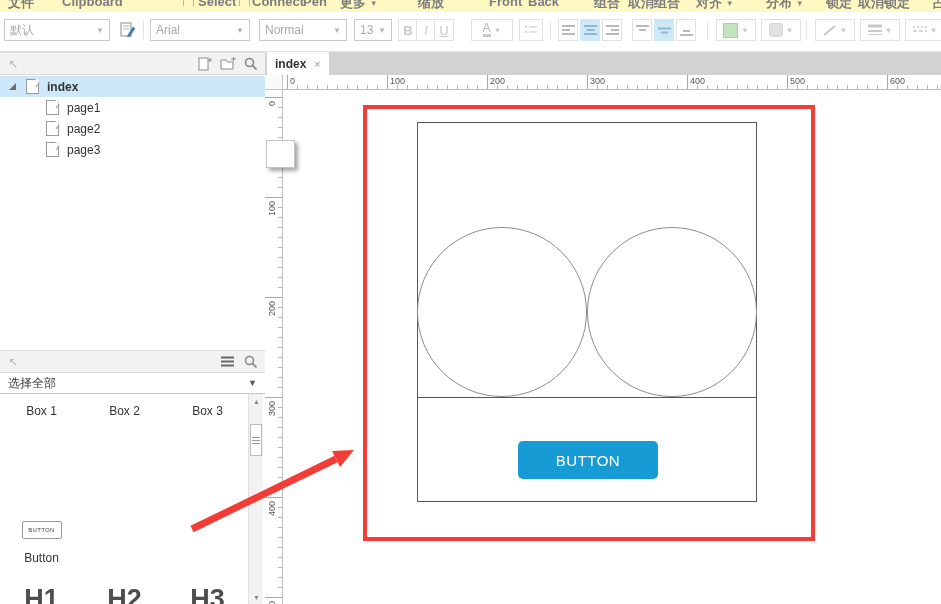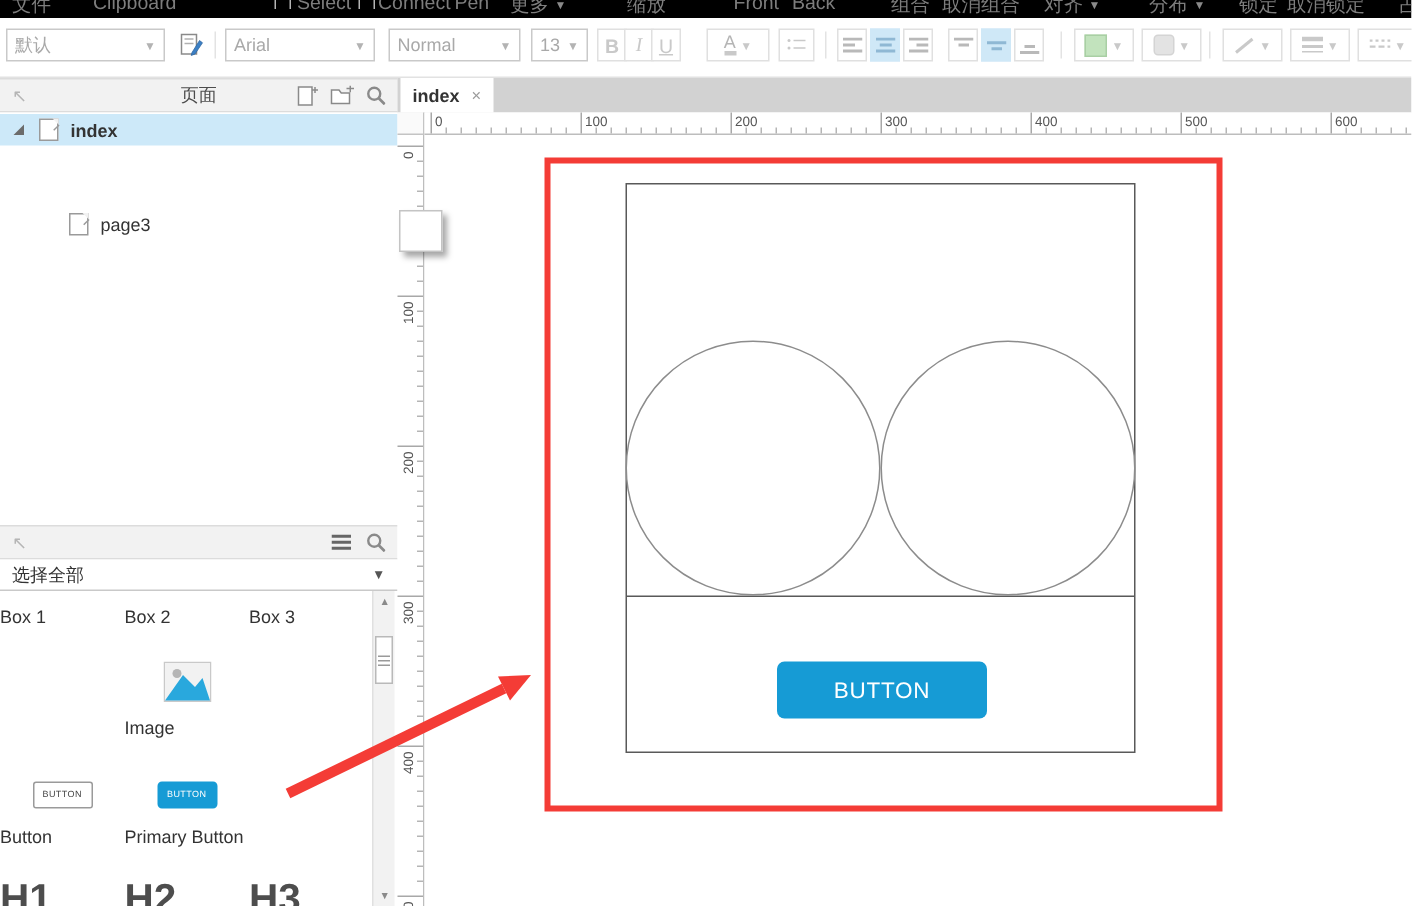--- a/index.html
+++ b/index.html
@@ -2,21 +2,21 @@
 <html><head>
 <meta charset="utf-8">
 <style>
   html,body{margin:0;padding:0;}
   body{
     width:941px;height:604px;position:relative;overflow:hidden;
     background:#fff;font-family:"Liberation Sans","DejaVu Sans",sans-serif;
     -webkit-font-smoothing:antialiased;
   }
   
-  .menubar{position:absolute;left:0;top:0;width:100%;height:12px;overflow:hidden;background:#000000;}
+  .menubar{position:absolute;left:0;top:0;width:100%;height:12px;overflow:hidden;background:#fef9c3;font-weight:bold;}
   .menubar .mi{position:absolute;top:-6px;font-size:13px;color:#7d7d7d;white-space:nowrap;}
   .menubar .caret{font-size:8px;color:#8a8a8a;vertical-align:1px;}
   .menubar .sq{position:absolute;top:-2px;width:9px;height:7px;border:1px solid #b5b5b5;border-bottom:none;}
   
   .toolbar{position:absolute;left:0;top:12px;width:100%;height:39px;background:#fff;border-bottom:1px solid #e2e2e2;}
   .combo{position:absolute;top:7px;height:22px;box-sizing:border-box;border:1px solid #c9c9c9;background:#fff;
          display:flex;align-items:center;padding:0 5px;font-size:12px;color:#a9a9a9;}
   .combo .arr{margin-left:auto;color:#b3b3b3;font-size:8px;padding-left:4px;}
   .tbtn{position:absolute;top:7px;width:20px;height:22px;box-sizing:border-box;border:1px solid #e0e0e0;
         display:flex;align-items:center;justify-content:center;color:#c9c9c9;font-size:13px;background:#fff;}
@@ -39,21 +39,21 @@
   .trow.sel{background:#cde9f9;font-weight:bold;}
   .tri-exp{width:0;height:0;border-left:7px solid transparent;border-bottom:7px solid #6b6b6b;margin-left:9px;}
   .pageico{width:11px;height:13px;background:#fff;border:1px solid #9a9a9a;position:relative;}
   .pageico:before{content:"";position:absolute;right:-1px;top:-1px;border-left:4px solid transparent;border-top:4px solid #f2f2f2;}
   .pageico:after{content:"";position:absolute;right:-1px;top:3px;width:5px;height:1px;background:#9a9a9a;transform:rotate(-45deg);transform-origin:right top;}
   
   .libfilter{position:absolute;left:0;top:373px;width:265px;height:21px;background:#fff;box-sizing:border-box;
              border-bottom:1px solid #c9c9c9;display:flex;align-items:center;font-size:12px;color:#333;padding:0 8px;}
   .libfilter .arr{margin-left:auto;color:#555;font-size:9px;}
   .libarea{position:absolute;left:0;top:394px;width:248px;height:210px;background:#fff;overflow:hidden;}
-  .libcell{position:absolute;width:83px;font-size:12px;color:#333;}
+  .libcell{position:absolute;width:83px;text-align:center;font-size:12px;color:#333;}
   .ellipse-ic{width:28px;height:28px;border:1px solid #8f8f8f;border-radius:50%;margin:0 auto;}
   .ph-box{width:34px;height:24px;margin:0 auto;}
   .btn-ic{width:38px;height:16px;margin:0 auto;border:1px solid #9a9a9a;border-radius:2px;
           font-size:6px;color:#444;display:flex;align-items:center;justify-content:center;letter-spacing:.3px;}
   .btn-ic.primary{background:#169bd5;border-color:#169bd5;color:#fff;border-radius:3px;}
   .btn-link{font-size:7px;color:#169bd5;font-weight:bold;letter-spacing:.3px;}
   .hlib{font-size:27px;font-weight:bold;color:#4d4d4d;}
   
   .vscroll{position:absolute;left:248px;top:394px;width:15px;height:210px;background:#f2f2f2;border-left:1px solid #e0e0e0;box-sizing:border-box;}
   .vs-arrow{position:absolute;left:0;width:15px;height:14px;display:flex;align-items:center;justify-content:center;color:#8a8a8a;font-size:7px;}
@@ -224,21 +224,20 @@
   <div class="dcombo" style="left:905px">
     <svg class="ic" width="14" height="12" viewBox="0 0 14 12">
       <line x1="0" y1="3" x2="14" y2="3" stroke="#c9c9c9" stroke-width="1.5" stroke-dasharray="2,2"></line>
       <line x1="0" y1="7" x2="14" y2="7" stroke="#c9c9c9" stroke-width="1.5" stroke-dasharray="4,2"></line>
     </svg>
     <span class="arr">▼</span>
   </div>
 </div>
 
 <div class="panel-header" style="top:52px">
-  <span class="title">页面</span>
   <span class="ph-ic" style="margin-left:8px;color:#b5b5b5;font-size:12px">↖</span>
   <span class="ph-ic" style="margin-left:auto">
     <svg class="ic" width="15" height="14" viewBox="0 0 15 14">
         <rect x="2" y="1" width="9" height="12" fill="#fff" stroke="#8a8a8a"></rect>
         <line x1="11" y1="3" x2="15" y2="3" stroke="#8a8a8a"></line>
         <line x1="13" y1="1" x2="13" y2="5" stroke="#8a8a8a"></line>
       </svg>
   </span>
   <span class="ph-ic" style="margin-left:8px">
     <svg class="ic" width="16" height="13" viewBox="0 0 16 13">
@@ -254,20 +253,28 @@
       </svg>
   </span>
 </div>
 
 <div class="tree">
   <div class="trow sel" style="top:1px">
     <span class="tri-exp"></span>
     <span class="pageico" style="margin-left:10px"></span>
     <span style="margin-left:8px">index</span>
   </div>
+  <div class="trow" style="top:22px">
+    <span class="pageico" style="margin-left:46px"></span>
+    <span style="margin-left:8px">page1</span>
+  </div>
+  <div class="trow" style="top:43px">
+    <span class="pageico" style="margin-left:46px"></span>
+    <span style="margin-left:8px">page2</span>
+  </div>
   <div class="trow" style="top:64px">
     <span class="pageico" style="margin-left:46px"></span>
     <span style="margin-left:8px">page3</span>
   </div>
 </div>
 
 <div class="panel-header" style="top:350px">
   <span class="ph-ic" style="margin-left:8px;color:#b5b5b5;font-size:12px">↖</span>
   <span class="ph-ic" style="margin-left:auto">
     <svg class="ic" width="13" height="11" viewBox="0 0 13 11">
@@ -288,36 +295,24 @@
   <span>选择全部</span>
   <span class="arr">▼</span>
 </div>
 
 <div class="libarea">
 
   <div class="libcell" style="left:0;top:10px">Box 1</div>
   <div class="libcell" style="left:83px;top:10px">Box 2</div>
   <div class="libcell" style="left:166px;top:10px">Box 3</div>
 
-  <div class="libcell" style="left:83px;top:47px">
-    <svg class="ic" style="margin:0 auto" width="32" height="27" viewBox="0 0 32 27">
-      <rect x="0.5" y="0.5" width="31" height="26" fill="#f2f2f2" stroke="#c9c9c9"></rect>
-      <circle cx="9" cy="8" r="3" fill="#b5b5b5"></circle>
-      <path d="M1 26 L13 9 L21 17 L26 11 L31 26 Z" fill="#29a8dd"></path>
-    </svg>
-    <div style="margin-top:10px">Image</div>
-  </div>
 
   <div class="libcell" style="left:0;top:127px">
     <div class="btn-ic">BUTTON</div>
     <div style="margin-top:12px">Button</div>
-  </div>
-  <div class="libcell" style="left:83px;top:127px">
-    <div class="btn-ic primary">BUTTON</div>
-    <div style="margin-top:12px">Primary Button</div>
   </div>
 
   <div class="libcell hlib" style="left:0;top:190px">H1</div>
   <div class="libcell hlib" style="left:83px;top:190px">H2</div>
   <div class="libcell hlib" style="left:166px;top:190px">H3</div>
 </div>
 
 <div class="vscroll">
   <div class="vs-arrow" style="top:0">▲</div>
   <div class="vs-thumb">

